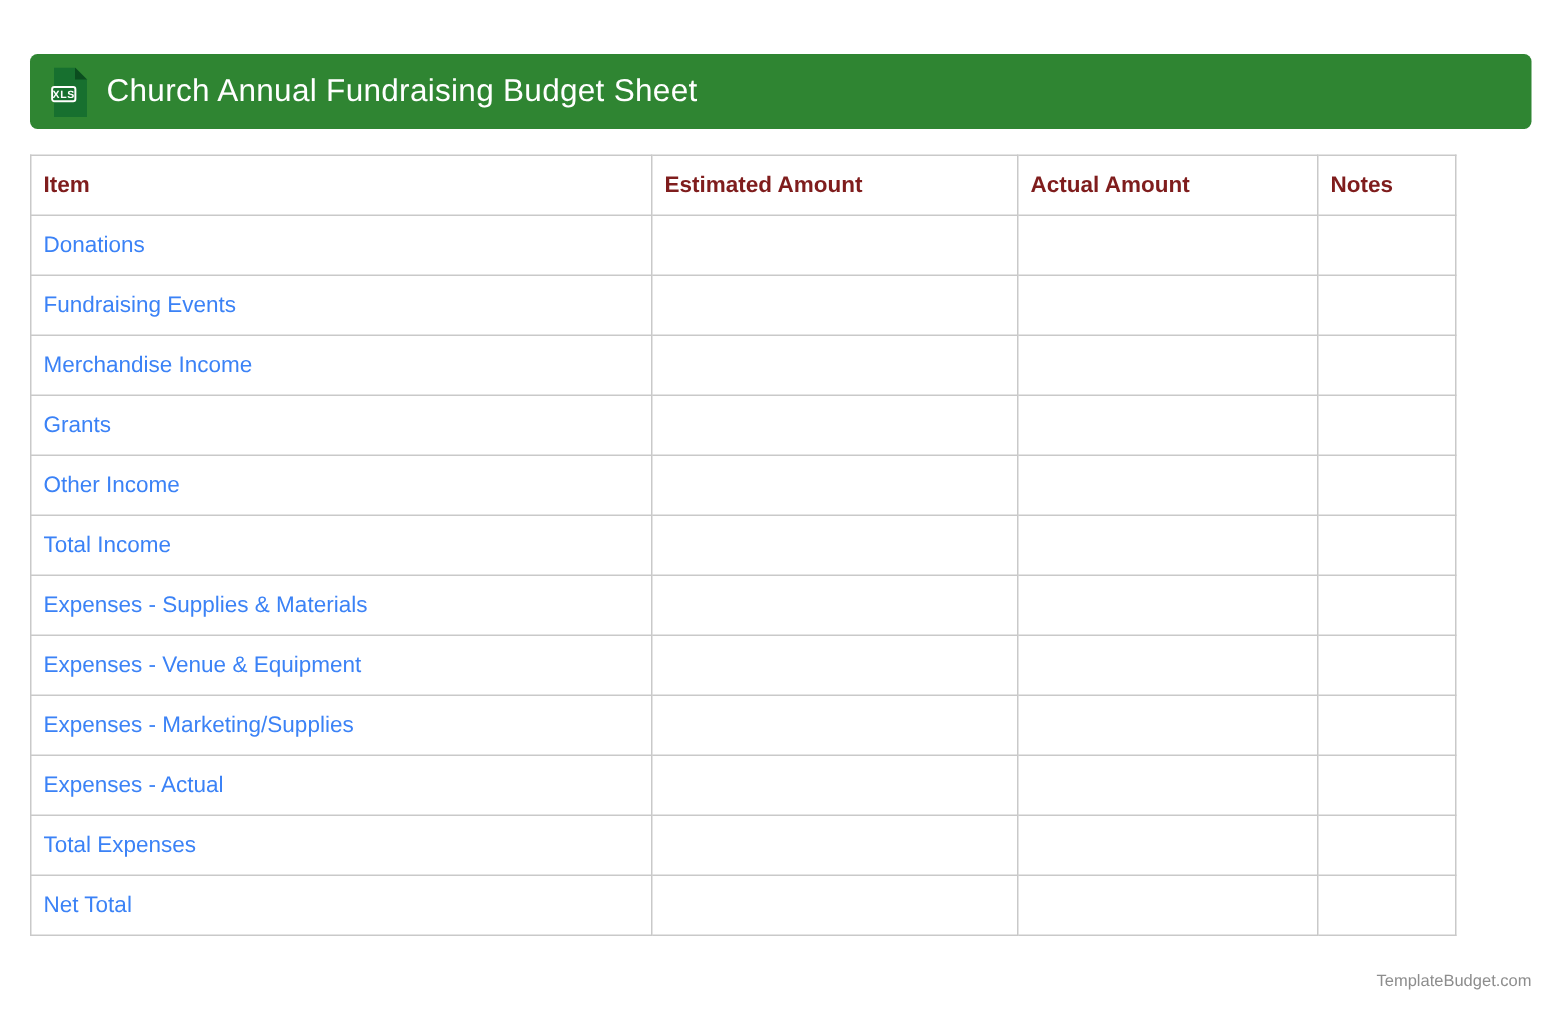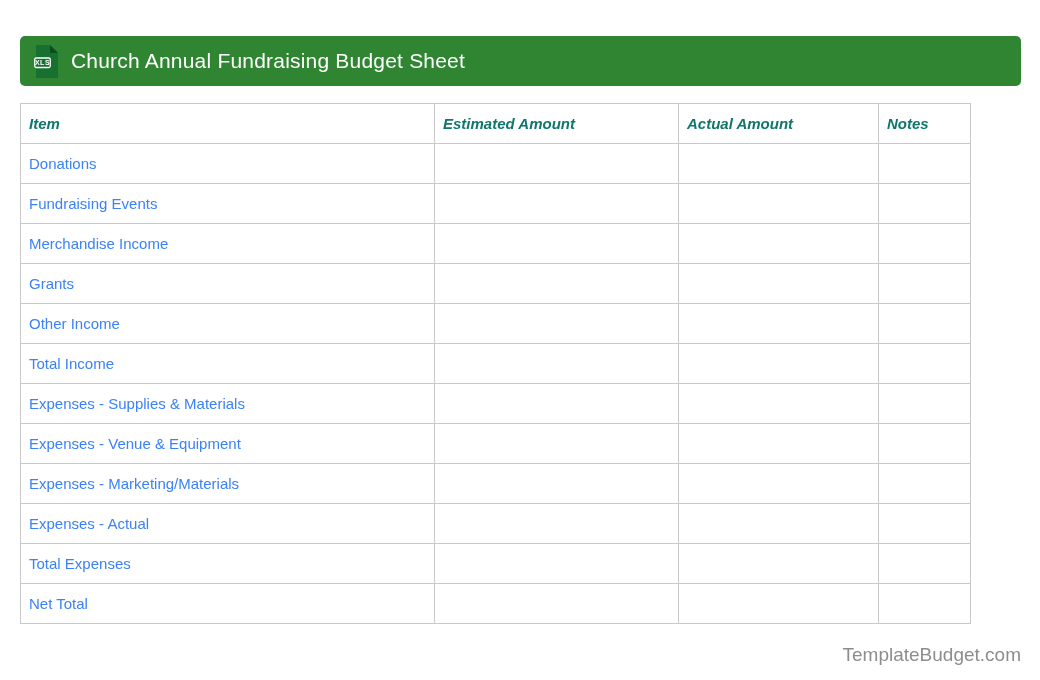--- a/index.html
+++ b/index.html
@@ -46,34 +46,33 @@
     height: 40px;
     padding: 0 8px;
     vertical-align: middle;
     font-size: 15px;
     text-align: left;
     overflow: hidden;
     white-space: nowrap;
   }
   table.budget th {
     font-weight: bold;
-    color: #0f766e;
-    font-style: italic;
+    color: #7f1d1d;
   }
   table.budget td {
     color: #3b82f6;
   }
   
   .footer {
     width: 1001px;
     margin-top: 20px;
     text-align: right;
   }
   .footer .watermark {
-    font-size: 19px;
+    font-size: 11px;
     color: #8d8d8d;
   }
 </style>
 </head>
 <body>
 
 <div class="page">
 
   <div class="banner">
     <svg class="file-icon" width="25" height="33" viewBox="0 0 25 33" xmlns="http://www.w3.org/2000/svg">
@@ -143,21 +142,21 @@
         <td></td>
         <td></td>
       </tr>
       <tr>
         <td>Expenses - Venue &amp; Equipment</td>
         <td></td>
         <td></td>
         <td></td>
       </tr>
       <tr>
-        <td>Expenses - Marketing/Materials</td>
+        <td>Expenses - Marketing/Supplies</td>
         <td></td>
         <td></td>
         <td></td>
       </tr>
       <tr>
         <td>Expenses - Actual</td>
         <td></td>
         <td></td>
         <td></td>
       </tr>

